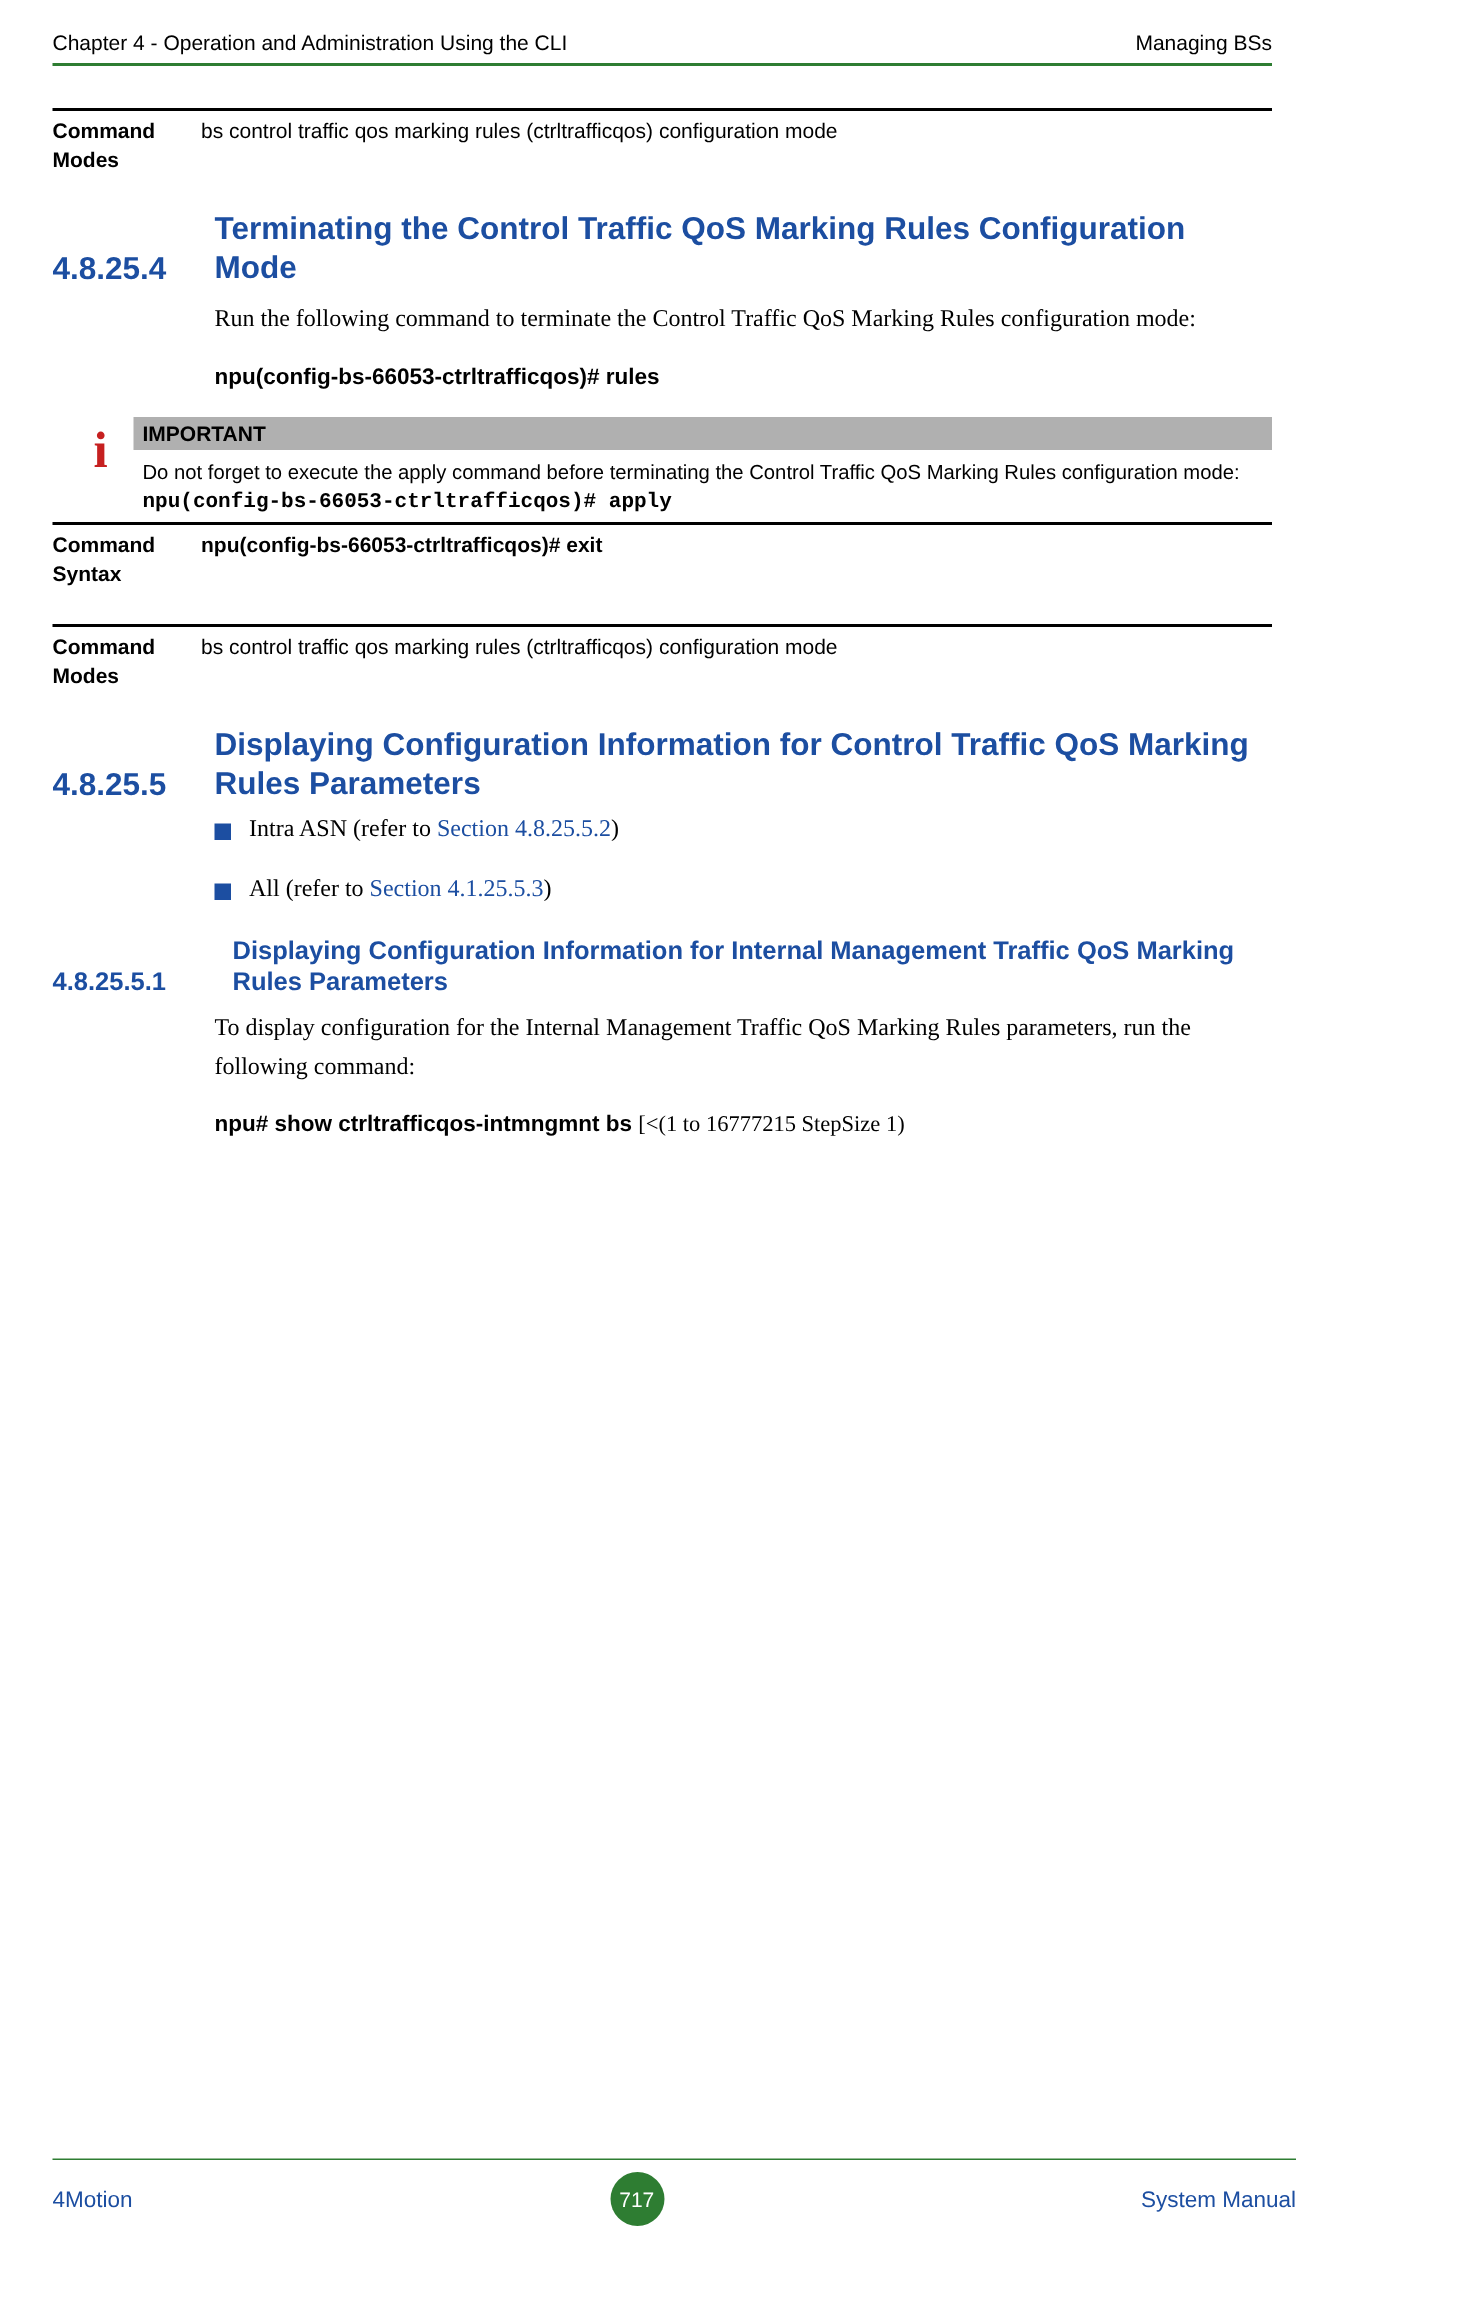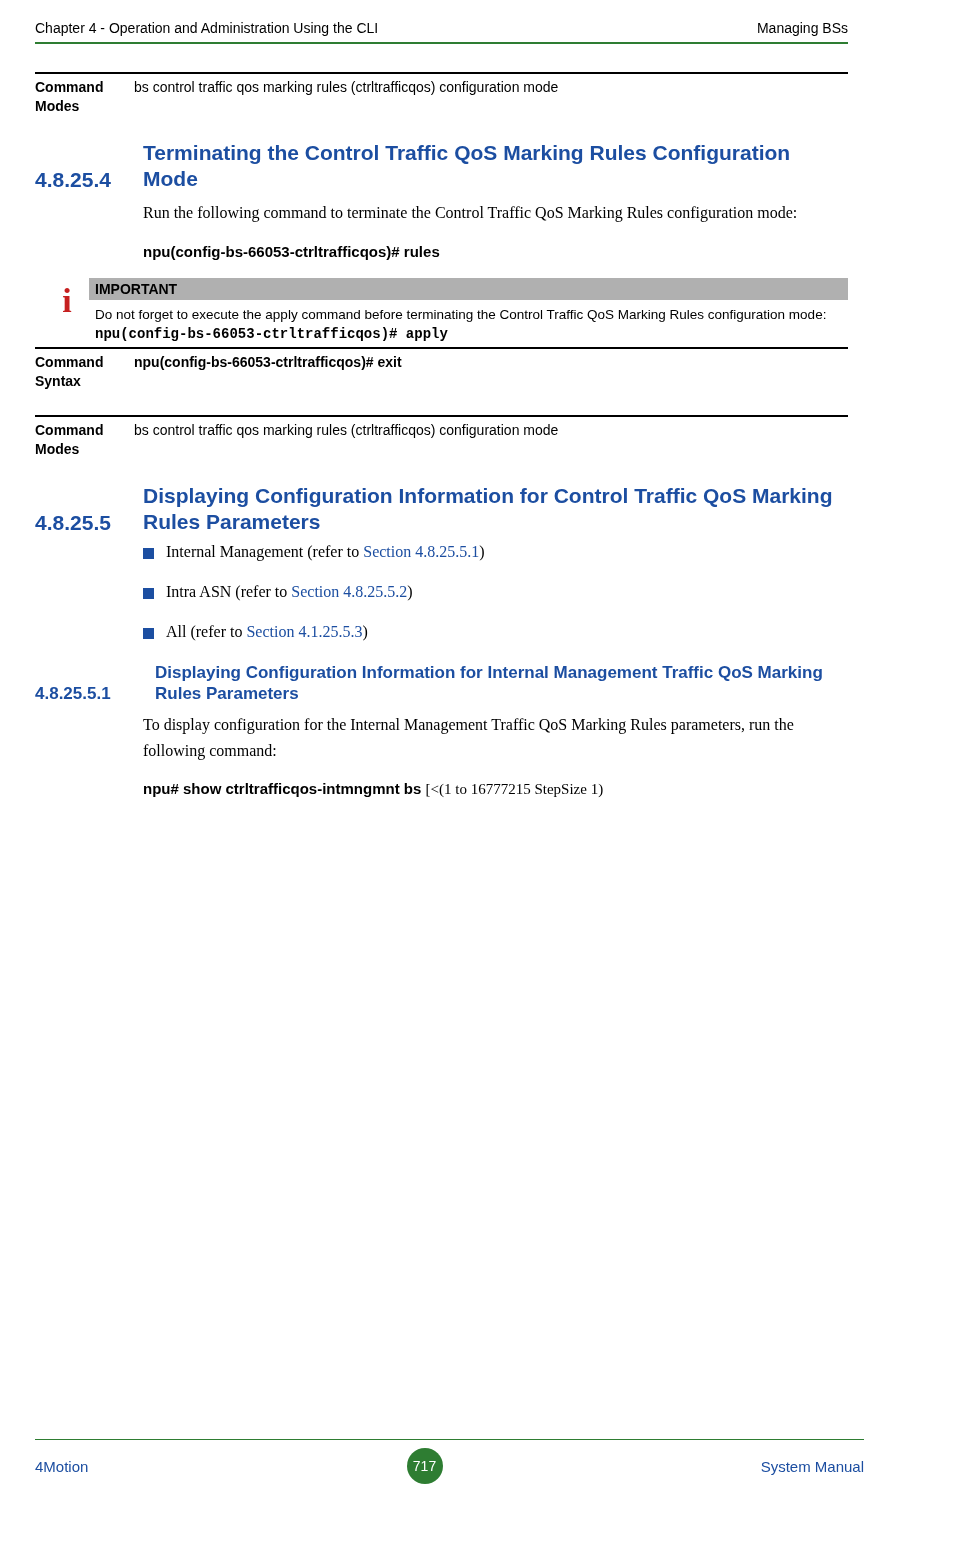--- a/index.html
+++ b/index.html
@@ -197,26 +197,20 @@
   <div class="section-row">
     <div class="sec-num">4.8.25.5</div>
     <div class="sec-title">Displaying Configuration Information for Control Traffic QoS Marking Rules Parameters</div>
   </div>
 
 
   <div class="bullet-list">
     <div class="bullet-item">
       <div class="sq-bullet"></div>
       <div>
-        <span>Internal Management (refer to </span><span class="link">Section 4.8.25.5.1</span><span>)</span>
-      </div>
-    </div>
-    <div class="bullet-item">
-      <div class="sq-bullet"></div>
-      <div>
         <span>Intra ASN (refer to </span><span class="link">Section 4.8.25.5.2</span><span>)</span>
       </div>
     </div>
     <div class="bullet-item">
       <div class="sq-bullet"></div>
       <div>
         <span>All (refer to </span><span class="link">Section 4.1.25.5.3</span><span>)</span>
       </div>
     </div>
   </div>

